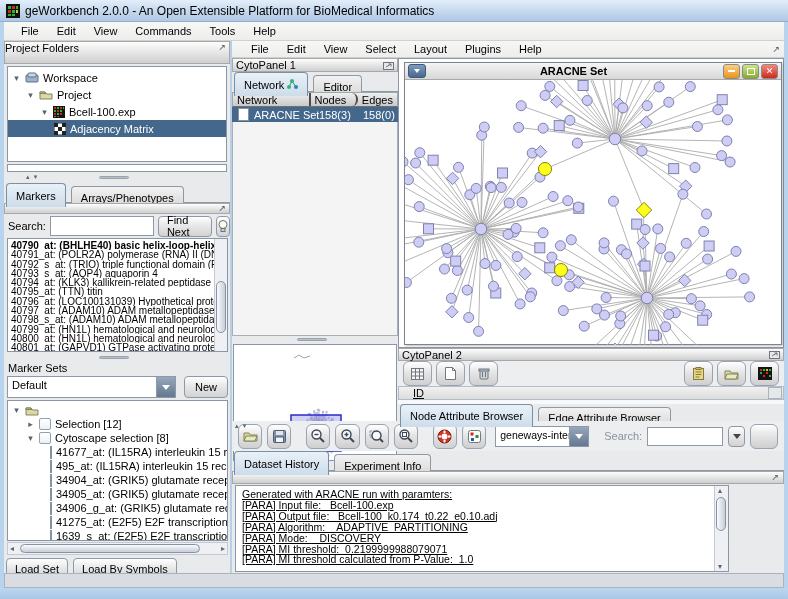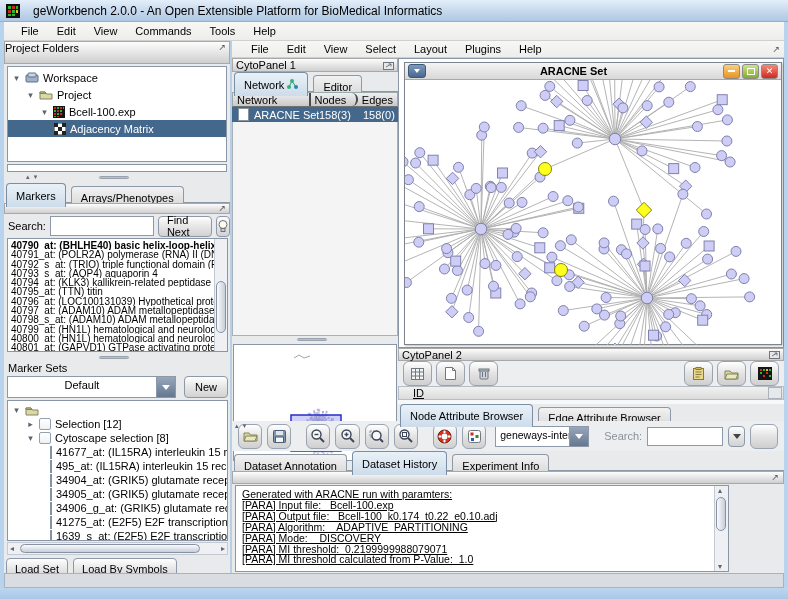--- a/index.html
+++ b/index.html
@@ -3,21 +3,21 @@
 <meta charset="utf-8">
 <style>
   html,body{margin:0;padding:0;background:#6b8cab;}
   #app{position:relative;width:788px;height:599px;font-family:"Liberation Sans","DejaVu Sans",sans-serif;
        font-size:11px;color:#000;background:#bfd3ea;overflow:hidden;border:0;box-sizing:border-box;}
   .abs{position:absolute;box-sizing:border-box;}
   .dj{font-family:"DejaVu Sans",sans-serif;}
 
   
   .titlebar{left:0;top:0;width:788px;height:22px;background:linear-gradient(#e3eefa,#c2d6ec 60%,#b0c8e2);
-            border-bottom:1px solid #93aecb;display:flex;align-items:center;padding-left:6px;gap:13px;}
+            border-bottom:1px solid #93aecb;display:flex;align-items:center;padding-left:6px;gap:5px;}
   .titlebar .t{font-size:12px;}
   .menubar{left:4px;top:22px;width:780px;height:19px;background:linear-gradient(#f7f7f6,#ededec);
            border-bottom:1px solid #d0d0d0;display:flex;align-items:center;padding-left:8px;}
   .menu-item{padding:12px 9px;cursor:default;}
   .side{background:#b8d3ee;}
   .statusbar{left:4px;top:573px;width:780px;height:15px;background:#d9dce1;border:1px solid #aab2bd;}
   .bottomedge{left:0;top:588px;width:788px;height:11px;background:linear-gradient(#bcd6f0,#a9c8e6);}
 
   
   .panel-hdr{background:linear-gradient(#fdfdfd,#cfcfcf);border:1px solid #a8a8a8;font-size:11px;}
@@ -202,21 +202,21 @@
       </div>
     </div>
 
     <div class="abs" style="left:0;top:312px;width:226px;height:9px;">
       <div class="abs grip" style="left:95px;top:3px;"></div>
     </div>
 
     <div class="abs" style="left:4px;top:321px;width:120px;height:13px;">Marker Sets</div>
 
     <div class="abs" style="left:3px;top:335px;width:221px;height:22px;display:flex;gap:8px;">
-      <div class="combo" style="width:167px;height:20px;text-align:center;">
+      <div class="combo" style="width:167px;height:20px;">
         <span class="val">Default</span>
         <span class="drop">
             <span class="caret"></span>
           </span>
       </div>
       <span class="btn" style="height:20px;flex:1;">
         <span>New</span>
       </span>
     </div>
 
@@ -1180,23 +1180,20 @@
       </div>
       <span style="color:#8a929c;margin-left:10px;">Search:</span>
       <input class="txt" style="width: 68px; height: 15px;" value="">
       <span class="btn" style="width:18px;height:19px;padding:0;">
         <span class="caret" style="border-top-color:#444;"></span>
       </span>
       <span class="tb-btn" style="min-width:26px;"></span>
     </div>
 
     <div class="abs" style="left:2px;top:410px;width:550px;height:20px;border-bottom:1px solid #8d99a8;">
-      <span class="tab" style="height:17px;top:2px;">
-        <span>Dataset Annotation</span>
-      </span>
       <span class="tab active" style="height:19px;">
         <span>Dataset History</span>
       </span>
       <span class="tab" style="height:17px;top:2px;">
         <span>Experiment Info</span>
       </span>
     </div>
 
     <div class="abs panel-hdr" style="left:0;top:430px;width:552px;height:13px;">
       <span class="abs ne dj" style="right:4px;top:1px;">↗</span>

